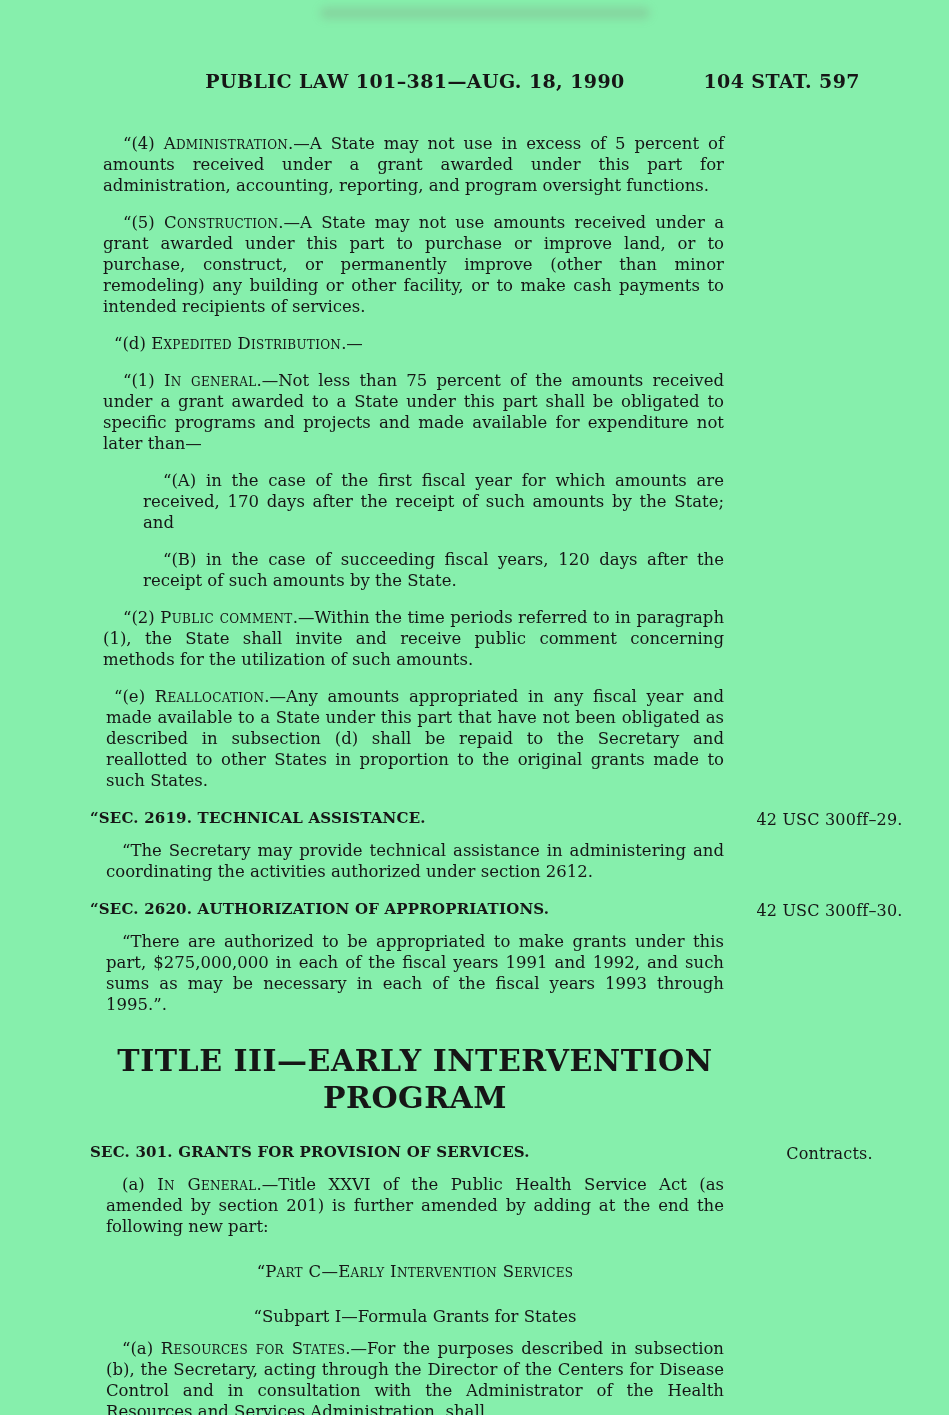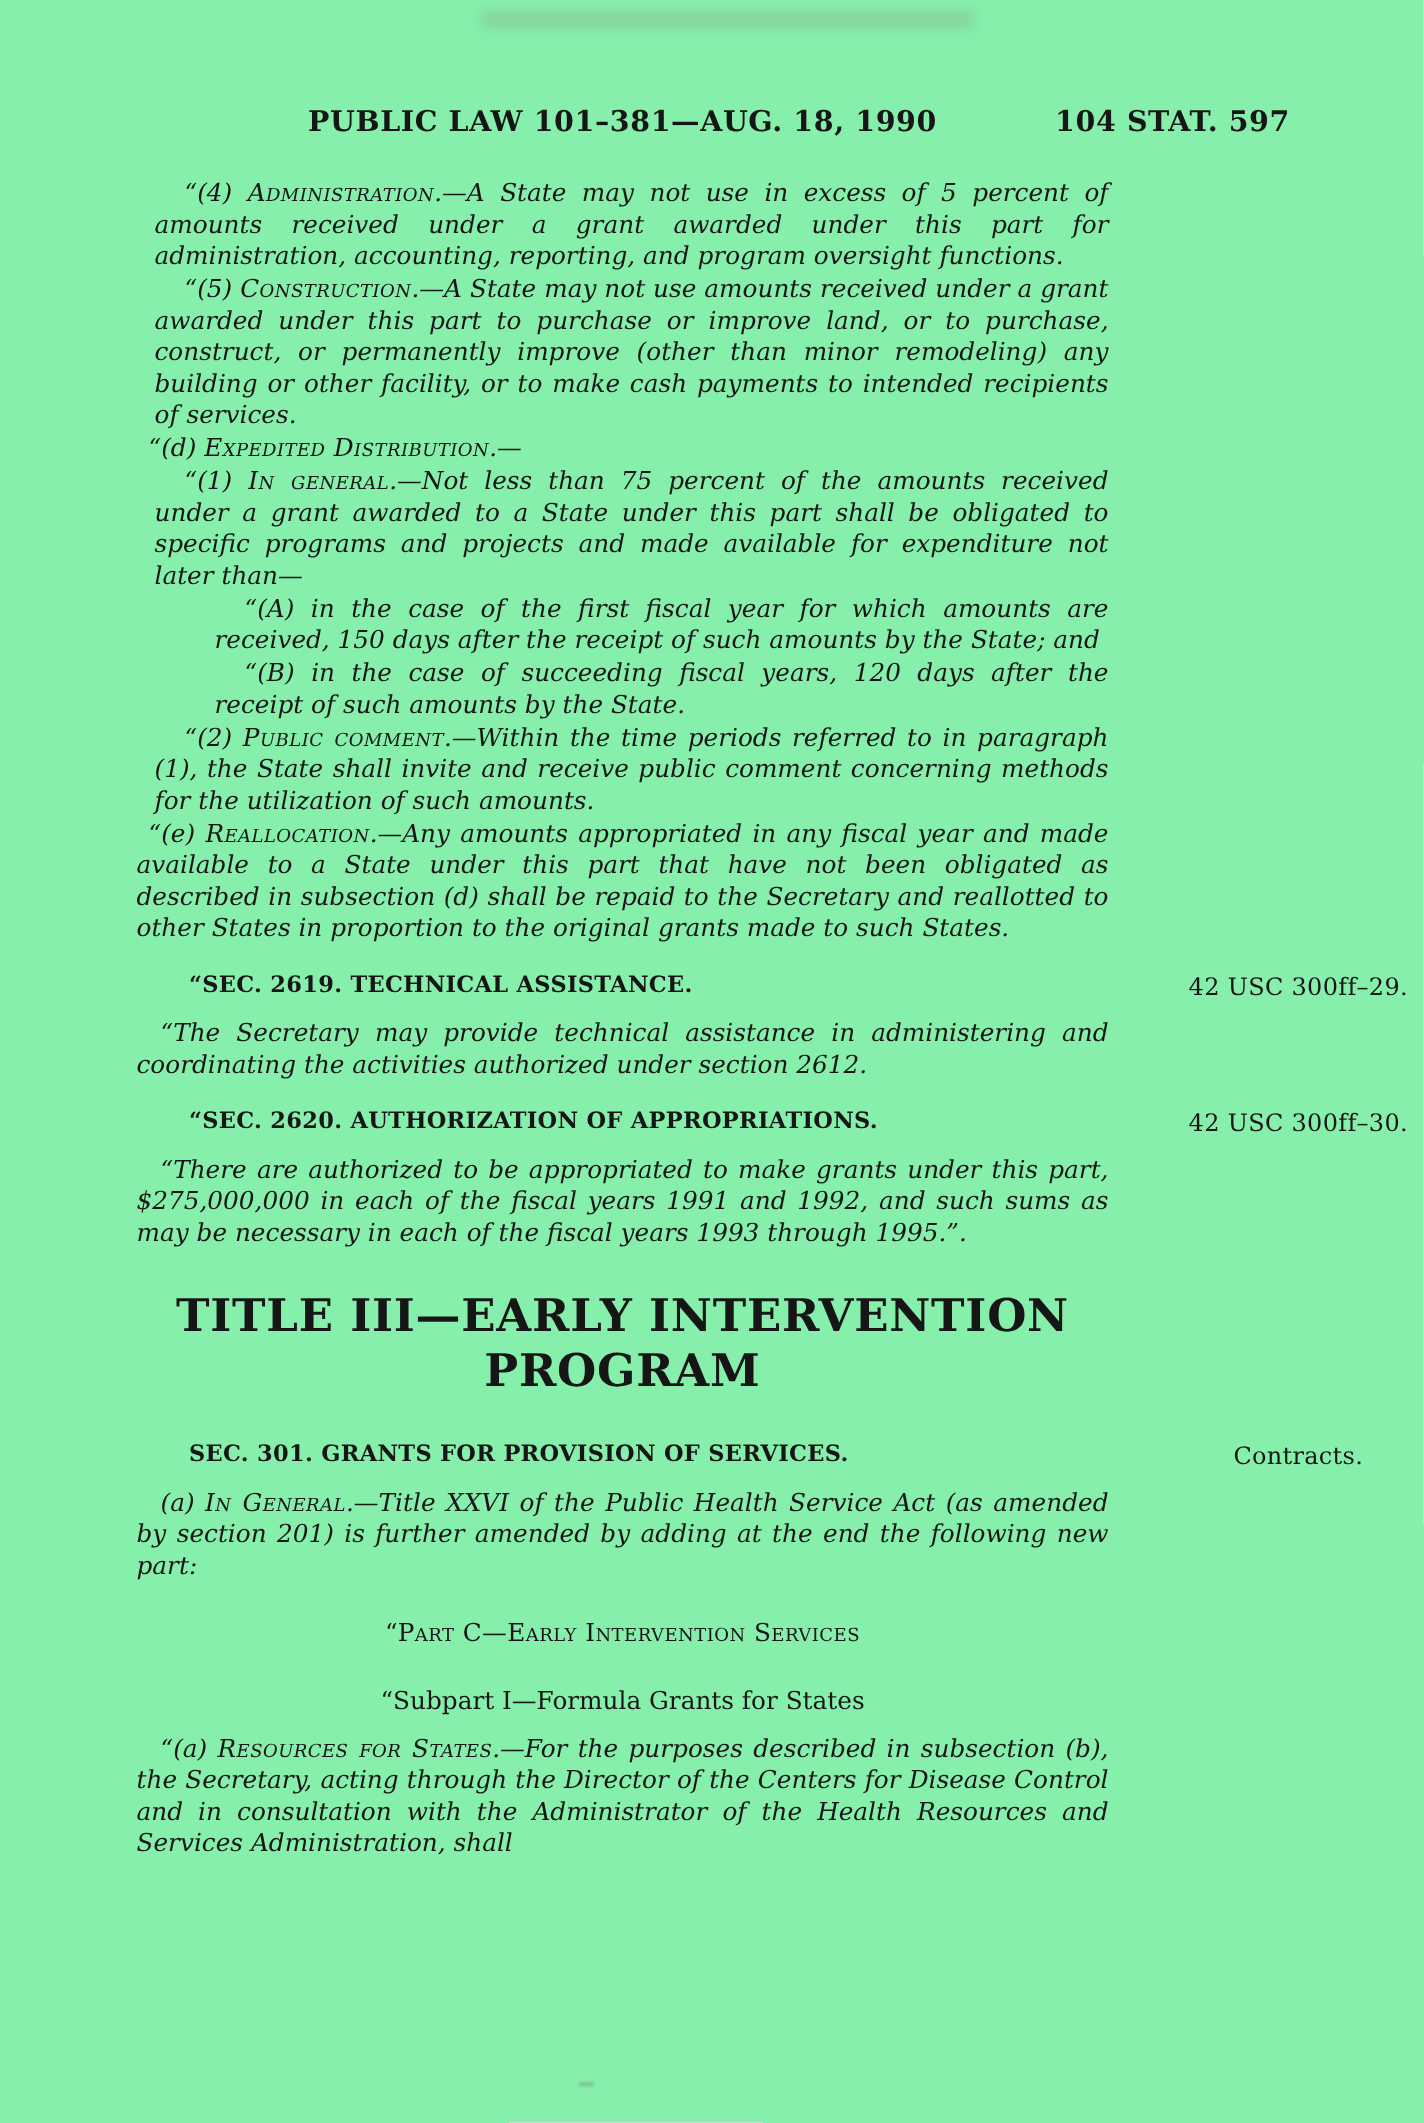--- a/index.html
+++ b/index.html
@@ -57,30 +57,29 @@
     text-align: right;
   }
   .content {
     position: absolute;
     top: 117px;
     left: 90px;
     width: 650px;
     font-size: 16.5px;
     line-height: 21px;
   }
-  .p { margin: 1px; text-align: justify; font-style: italic; }
+  .p { margin: 16px; text-align: justify; }
   .sc { font-variant: small-caps; letter-spacing: 0.3px; }
   .ind-sub    { text-indent: 8px; }
   .ind-par    { margin-left: 13px; text-indent: 20px; }
   .ind-subpar { margin-left: 53px; text-indent: 20px; }
   .body-p     { text-indent: 16px; margin-top: 11px; }
   .sec-head {
     position: relative;
     margin-top: 17px;
-    margin-left: 36px;
   }
   .sec-label {
     margin: 0;
     font-size: 15px;
     font-weight: bold;
     letter-spacing: 0.2px;
   }
   .margin-note {
     position: absolute;
     left: 632px;
@@ -122,21 +121,21 @@
   <div class="content">
 
     <p class="p ind-par"><span>“(4) </span><span class="sc">Administration</span><span>.—A State may not use in excess of 5 percent of amounts received under a grant awarded under this part for administration, accounting, reporting, and program oversight functions.</span></p>
 
     <p class="p ind-par"><span>“(5) </span><span class="sc">Construction</span><span>.—A State may not use amounts received under a grant awarded under this part to purchase or improve land, or to purchase, construct, or permanently improve (other than minor remodeling) any building or other facility, or to make cash payments to intended recipients of services.</span></p>
 
     <p class="p ind-sub"><span>“(d) </span><span class="sc">Expedited Distribution</span><span>.—</span></p>
 
     <p class="p ind-par"><span>“(1) </span><span class="sc">In general</span><span>.—Not less than 75 percent of the amounts received under a grant awarded to a State under this part shall be obligated to specific programs and projects and made available for expenditure not later than—</span></p>
 
-    <p class="p ind-subpar"><span>“(A) </span><span>in the case of the first fiscal year for which amounts are received, 150 days after the receipt of such amounts by the State; and</span></p>
+    <p class="p ind-subpar"><span>“(A) </span><span>in the case of the first fiscal year for which amounts are received, 170 days after the receipt of such amounts by the State; and</span></p>
 
     <p class="p ind-subpar"><span>“(B) </span><span>in the case of succeeding fiscal years, 120 days after the receipt of such amounts by the State.</span></p>
 
     <p class="p ind-par"><span>“(2) </span><span class="sc">Public comment</span><span>.—Within the time periods referred to in paragraph (1), the State shall invite and receive public comment concerning methods for the utilization of such amounts.</span></p>
 
     <p class="p ind-sub"><span>“(e) </span><span class="sc">Reallocation</span><span>.—Any amounts appropriated in any fiscal year and made available to a State under this part that have not been obligated as described in subsection (d) shall be repaid to the Secretary and reallotted to other States in proportion to the original grants made to such States.</span></p>
 
     <div class="sec-head">
       <h3 class="sec-label">“SEC. 2619. TECHNICAL ASSISTANCE.</h3>
       <span class="margin-note">42 USC 300ff–29.</span>

